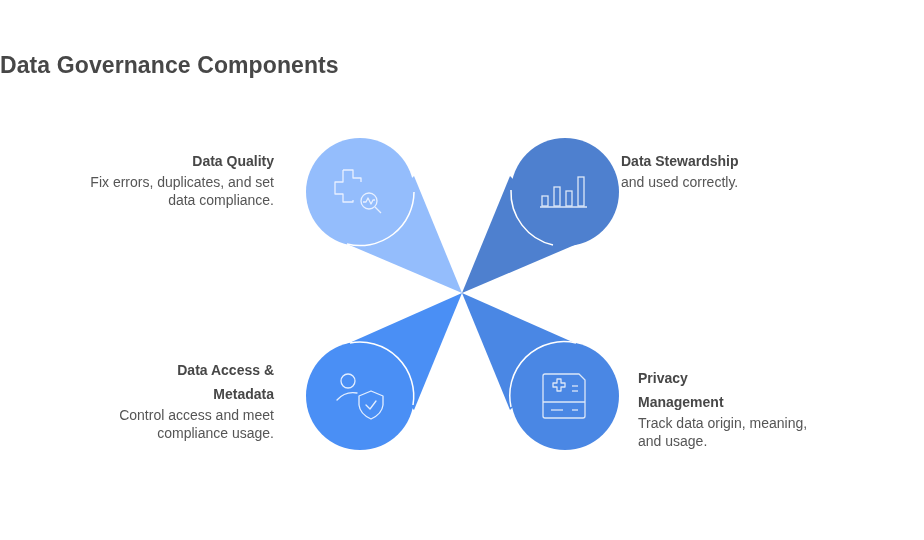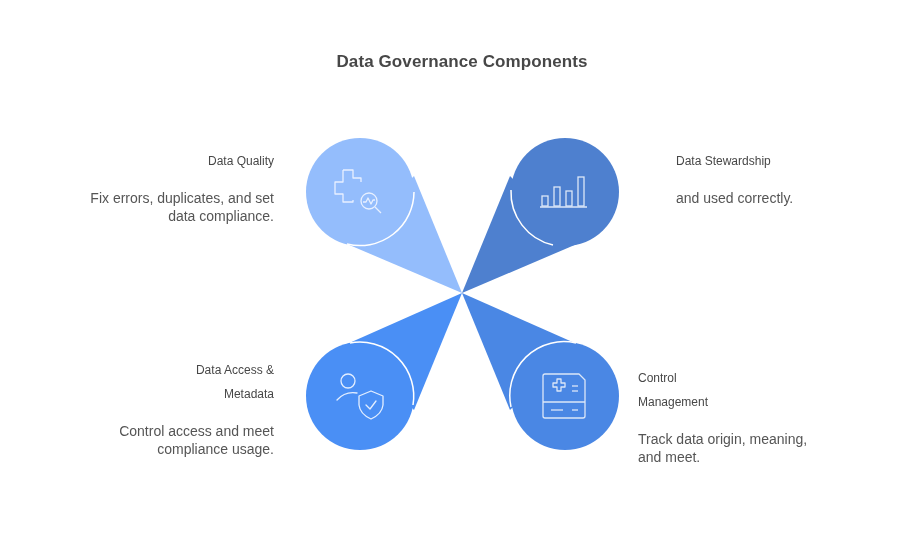--- a/index.html
+++ b/index.html
@@ -7,41 +7,41 @@
       width: 924px; height: 540px;
       background: #ffffff;
       position: relative;
       overflow: hidden;
       font-family: "Liberation Sans", "DejaVu Sans", sans-serif;
     }
     .title {
       position: absolute;
       left: 0; width: 924px;
       top: 52px;
-      text-align: center;
-      font-size: 17px;
+      text-align: left;
+      font-size: 23px;
       font-weight: bold;
       color: #474747;
       letter-spacing: 0.1px;
     }
     svg.diagram { position: absolute; left: 0; top: 0; }
     .block { position: absolute; width: 230px; }
     .block.left { text-align: right; }
     .block.right { text-align: left; }
     .block .heading {
-      font-size: 12px;
-      font-weight: normal;
+      font-size: 14px;
+      font-weight: bold;
       color: #474747;
       line-height: 24px;
     }
     .block .desc {
       font-size: 14px;
       color: #555555;
       line-height: 18px;
-      margin-top: 16px;
+      margin-top: 0;
     }
   </style>
 </head>
 <body>
 
 <div class="title">Data Governance Components</div>
 
 <svg class="diagram" width="924" height="540" viewBox="0 0 924 540">
 
   <g>
@@ -99,40 +99,40 @@
 </svg>
 
 <div class="block left" style="left:44px; top:149px;">
   <div class="heading">Data Quality</div>
   <div class="desc">
     <div>Fix errors, duplicates, and set</div>
     <div>data compliance.</div>
   </div>
 </div>
 
-<div class="block right" style="left:676px; top:149px;">
+<div class="block right" style="left:621px; top:149px;">
   <div class="heading">Data Stewardship</div>
   <div class="desc">
     <div>and used correctly.</div>
   </div>
 </div>
 
 <div class="block left" style="left:44px; top:358px;">
   <div class="heading">
     <div>Data Access &amp;</div>
     <div>Metadata</div>
   </div>
   <div class="desc">
     <div>Control access and meet</div>
     <div>compliance usage.</div>
   </div>
 </div>
 
 <div class="block right" style="left:638px; top:366px;">
   <div class="heading">
-    <div>Control</div>
+    <div>Privacy</div>
     <div>Management</div>
   </div>
   <div class="desc">
     <div>Track data origin, meaning,</div>
-    <div>and meet.</div>
+    <div>and usage.</div>
   </div>
 </div>
 
 </body></html>

